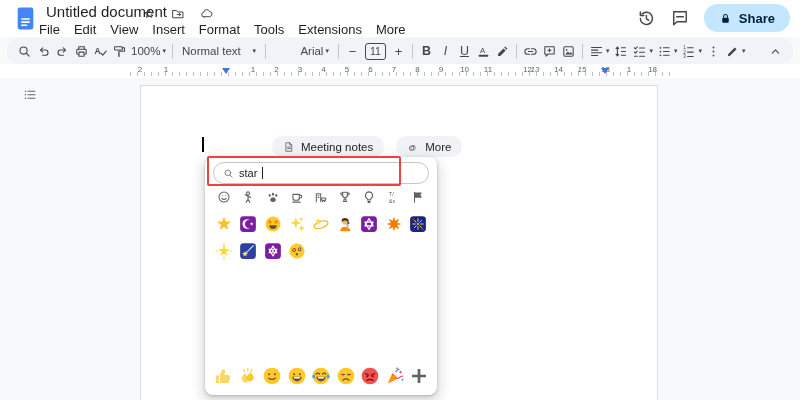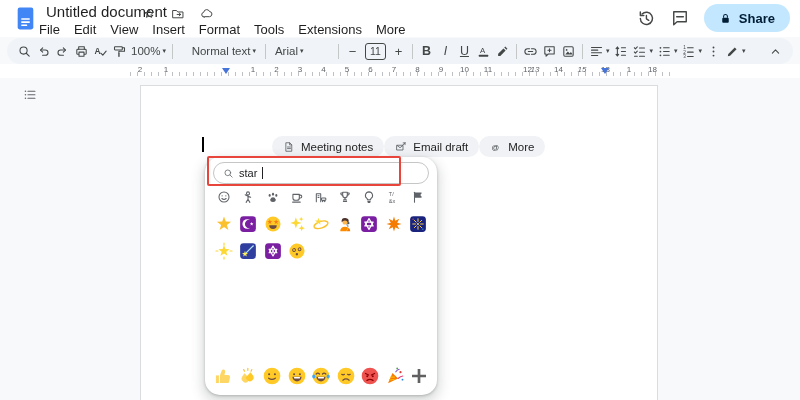--- a/index.html
+++ b/index.html
@@ -34,26 +34,26 @@
 .ruler{position:absolute;left:0;right:0;top:64px;height:14px;background:#fff;z-index:2}
 .ruler-ticks{position:absolute;left:130px;width:546px;bottom:2px;height:4px;background:repeating-linear-gradient(90deg,#bdc1c6 0 1px,transparent 1px 7px)}
 .rnum{position:absolute;top:1px;font-size:8px;color:#5f6368;transform:translateX(-50%)}
 .ind-marker{position:absolute;width:0;height:0;border-left:4px solid transparent;border-right:4px solid transparent;border-top:6px solid #4674d9;top:4px}
 
 
 .canvas{position:absolute;left:0;right:0;top:78px;bottom:0;background:#f8f9fa}
 .outline-icn{position:absolute;left:22px;top:10px;width:16px;height:14px;color:#5f6368}
 .page{position:absolute;left:140px;top:7px;width:518px;height:calc(100% - 7px);background:#fff;border:1px solid #dadce0;border-bottom:none}
 .text-cursor{position:absolute;left:202px;top:59px;width:1.5px;height:15px;background:#000}
-.chips{position:absolute;left:272px;top:58px;display:flex;}
+.chips{position:absolute;left:272px;top:58px;display:flex;gap:12px}
 .chip{height:21px;display:inline-flex;align-items:center;gap:6px;background:#f0f2f5;border-radius:11px;padding:0 11px;font-size:11.5px;color:#1f1f1f;white-space:nowrap}
 .chip .icn{width:12px;height:12px;color:#5f6368}
 
 
-.popup{position:absolute;left:205px;top:79px;width:232px;height:238px;background:#fff;border-radius:15px;box-shadow:0 1px 3px rgba(60,64,67,.3),0 5px 12px 3px rgba(60,64,67,.18);z-index:5}
+.popup{position:absolute;left:205px;top:79px;width:232px;height:238px;background:#fff;border-radius:8px;box-shadow:0 1px 3px rgba(60,64,67,.3),0 5px 12px 3px rgba(60,64,67,.18);z-index:5}
 .search-pill{position:absolute;left:8px;top:5px;width:216px;height:22px;border:1px solid #c4c7c5;border-radius:12px;display:flex;align-items:center;padding:0 9px;gap:5px}
 .search-pill .icn{width:11px;height:11px;color:#5f6368;flex:0 0 11px}
 .search-val{font-size:11px;color:#202124}
 .input-cursor{width:1px;height:12px;background:#202124}
 .red-box{position:absolute;left:2px;top:-1px;width:194px;height:30px;border:2.5px solid #e8453c;border-radius:2px;z-index:7}
 .egrid{position:absolute;left:7px;top:28px;width:218px;display:grid;grid-template-columns:repeat(9,1fr);row-gap:3px}
 .cell{height:24px;display:flex;align-items:center;justify-content:center}
 .cell.cat .icn{width:14px;height:14px;color:#5f6368}
 .cell.emj .icn{width:18px;height:18px}
 .recent{position:absolute;left:8px;right:8px;bottom:7px;display:flex;justify-content:space-between;align-items:center}
@@ -174,26 +174,26 @@
           <path d="M16.5 6 h3.5 v5.5 h-9 v3"></path>
           <rect x="10" y="14.5" width="2.2" height="6" fill="#444746" stroke="none"></rect>
         </svg>
       </span>
     </span>
   <span class="tbtn">
       <span class="tb-text">100%</span>
       <span class="caret">▾</span>
     </span>
   <span class="tsep"></span>
-  <span class="tbtn" style="min-width:84px;justify-content:flex-end;padding:0 5px">
+  <span class="tbtn" style="min-width:84px;justify-content:space-between;padding:0 5px">
       <span class="tb-text">Normal text</span>
       <span class="caret">▾</span>
     </span>
   <span class="tsep"></span>
-  <span class="tbtn" style="min-width:64px;justify-content:flex-start;padding:0 5px">
+  <span class="tbtn" style="min-width:64px;justify-content:flex-end;padding:0 5px">
       <span class="tb-text">Arial</span>
       <span class="caret">▾</span>
     </span>
   <span class="tsep"></span>
   <span class="tbtn" style="font-size:13px">−</span>
   <span class="size-box">11</span>
   <span class="tbtn" style="font-size:13px">+</span>
   <span class="tsep"></span>
   <span class="tbtn" style="font-weight:bold;font-size:12.5px">B</span>
   <span class="tbtn" style="font-style:italic;font-size:12.5px">I</span>
@@ -357,30 +357,20 @@
           <svg viewBox="0 0 24 24" fill="none" stroke="currentColor" stroke-width="1.7" stroke-linecap="round" stroke-linejoin="round">
             <path d="M6.5 3.5 h7 l4 4 v13 h-11 Z"></path>
             <path d="M13.2 3.8 V7.8 h4"></path>
             <path d="M9 12 h6 M9 15.2 h6"></path>
           </svg>
         </span>
         <span>Meeting notes</span>
       </div>
       <div class="chip">
         <span class="icn">
-          <svg viewBox="0 0 24 24" fill="none" stroke="currentColor" stroke-width="1.7" stroke-linecap="round" stroke-linejoin="round">
-            <path d="M4 8.5 h12 v9.5 H4 Z"></path>
-            <path d="M4.6 9.3 L10 13.4 15.4 9.3"></path>
-            <path d="M15.8 8 L20 3.8 M20 3.8 h-3.6 M20 3.8 v3.6"></path>
-          </svg>
-        </span>
-        <span>Email draft</span>
-      </div>
-      <div class="chip">
-        <span class="icn">
           <svg viewBox="0 0 24 24">
             <text x="3" y="17" font-size="15" fill="#3c4043" font-family="Liberation Sans,sans-serif">@</text>
           </svg>
         </span>
         <span>More</span>
       </div>
     </div>
 
   <div class="popup">
     <div class="red-box"></div>

